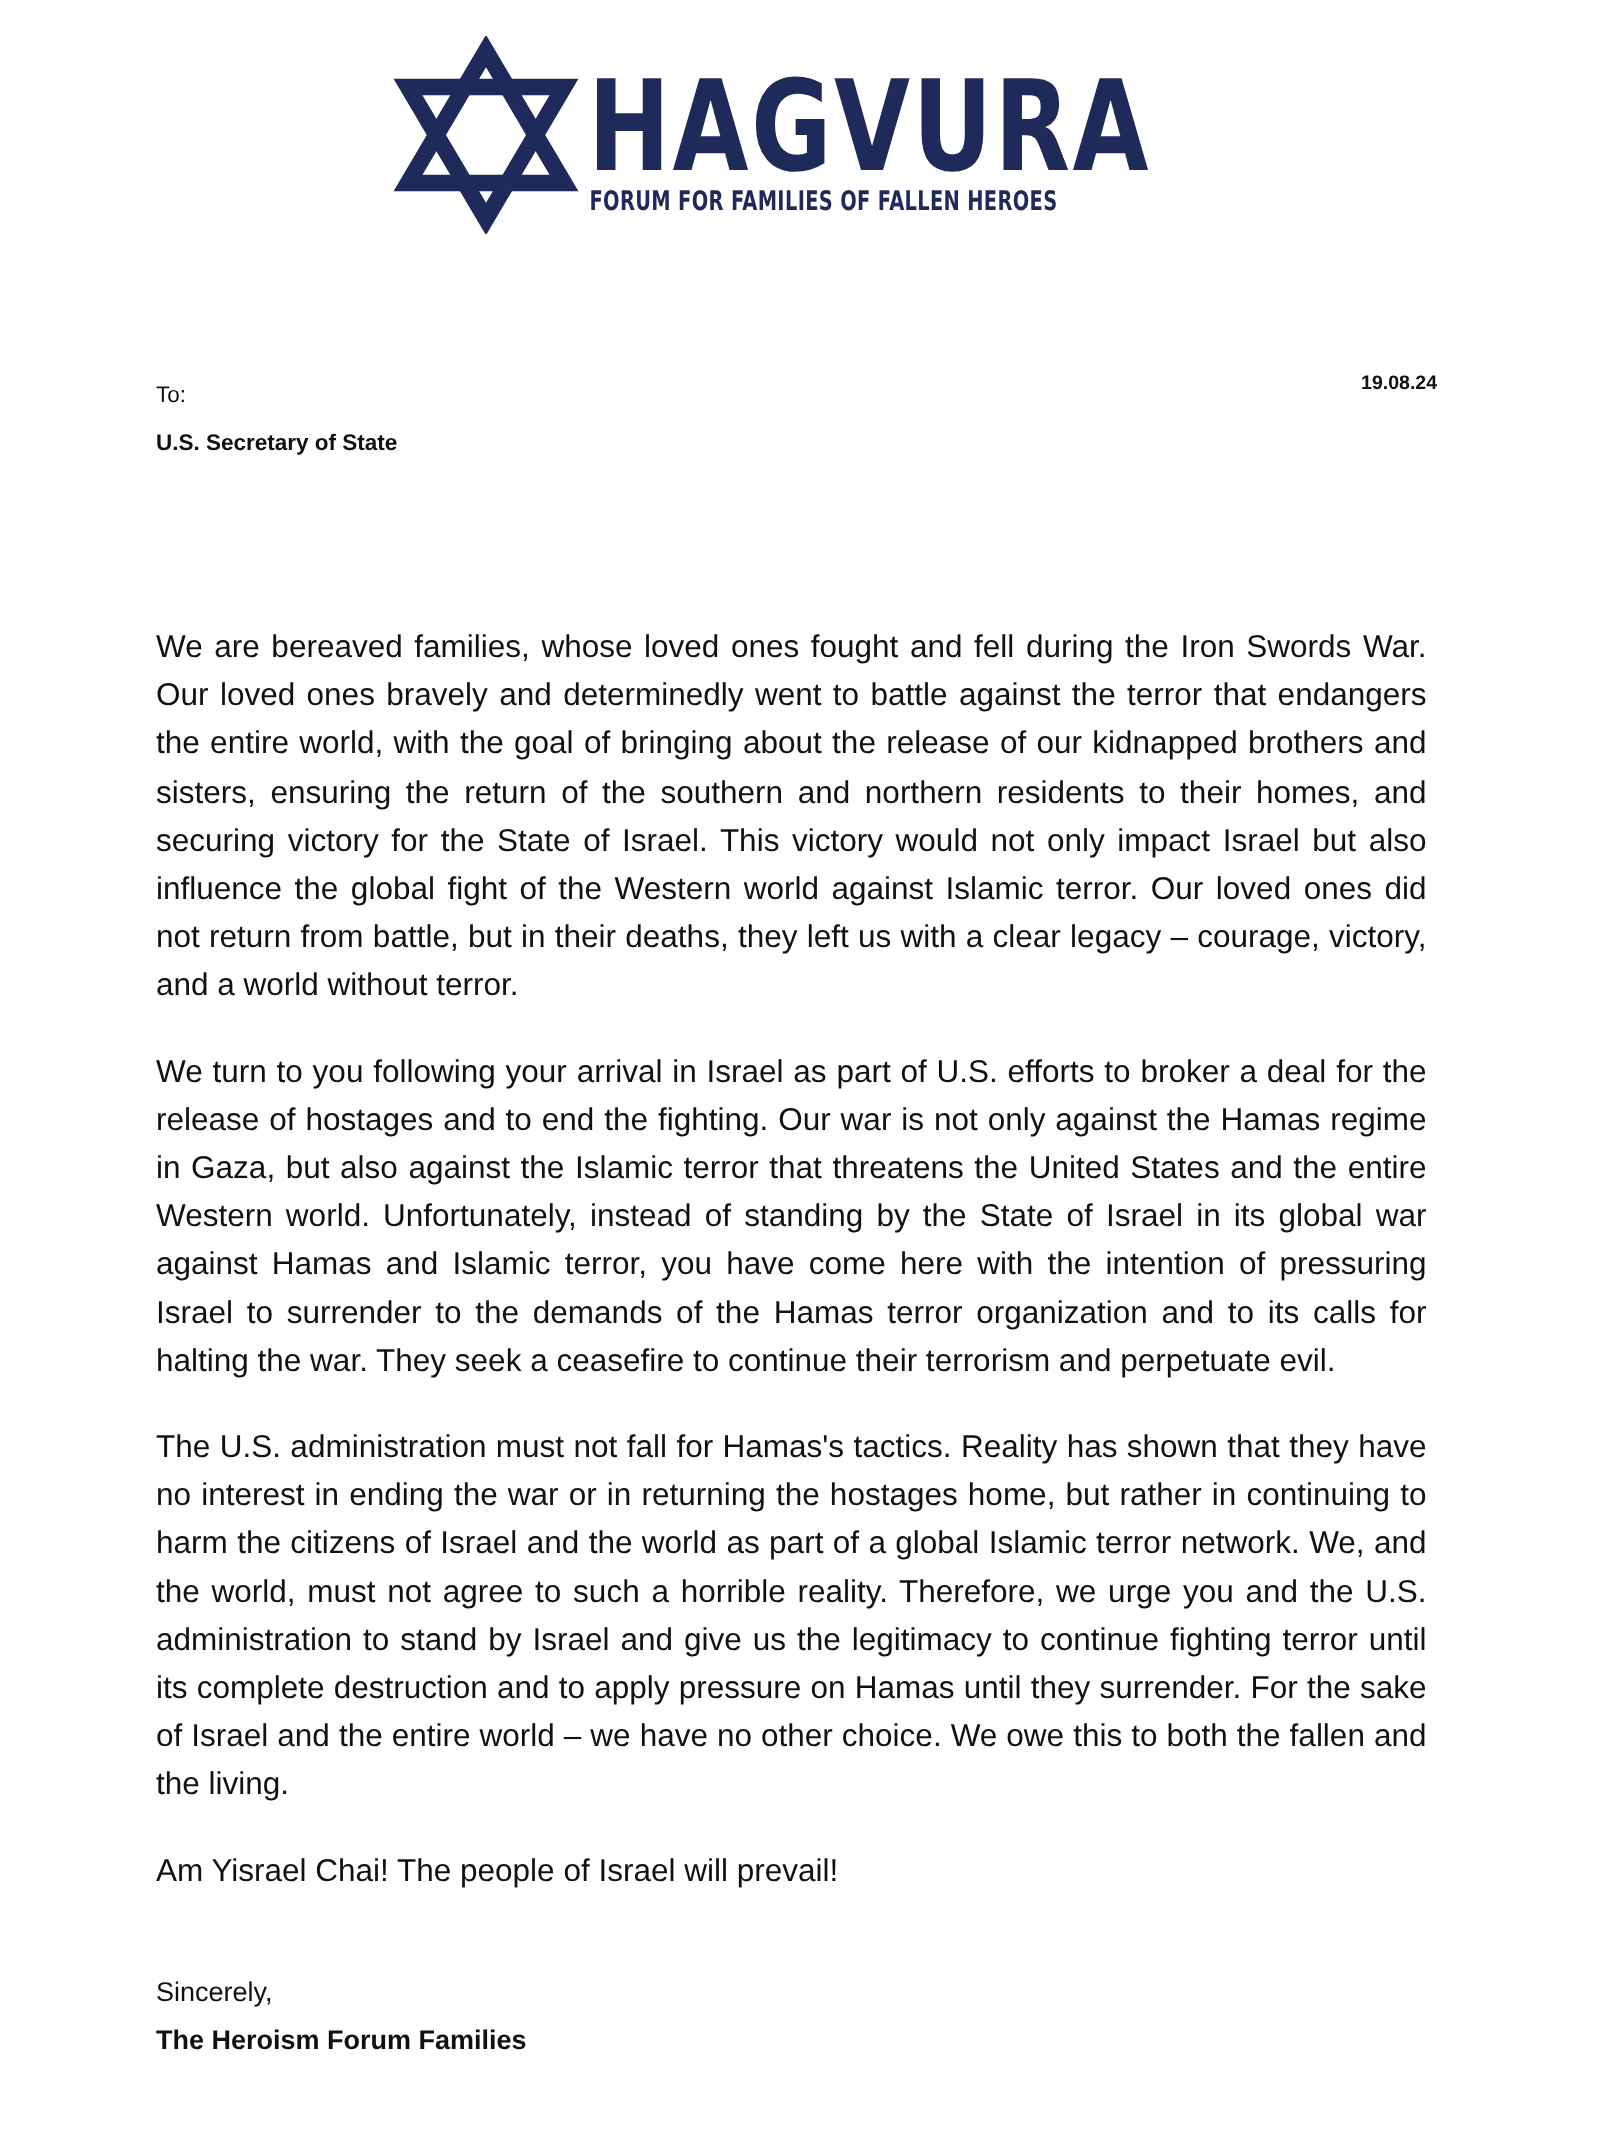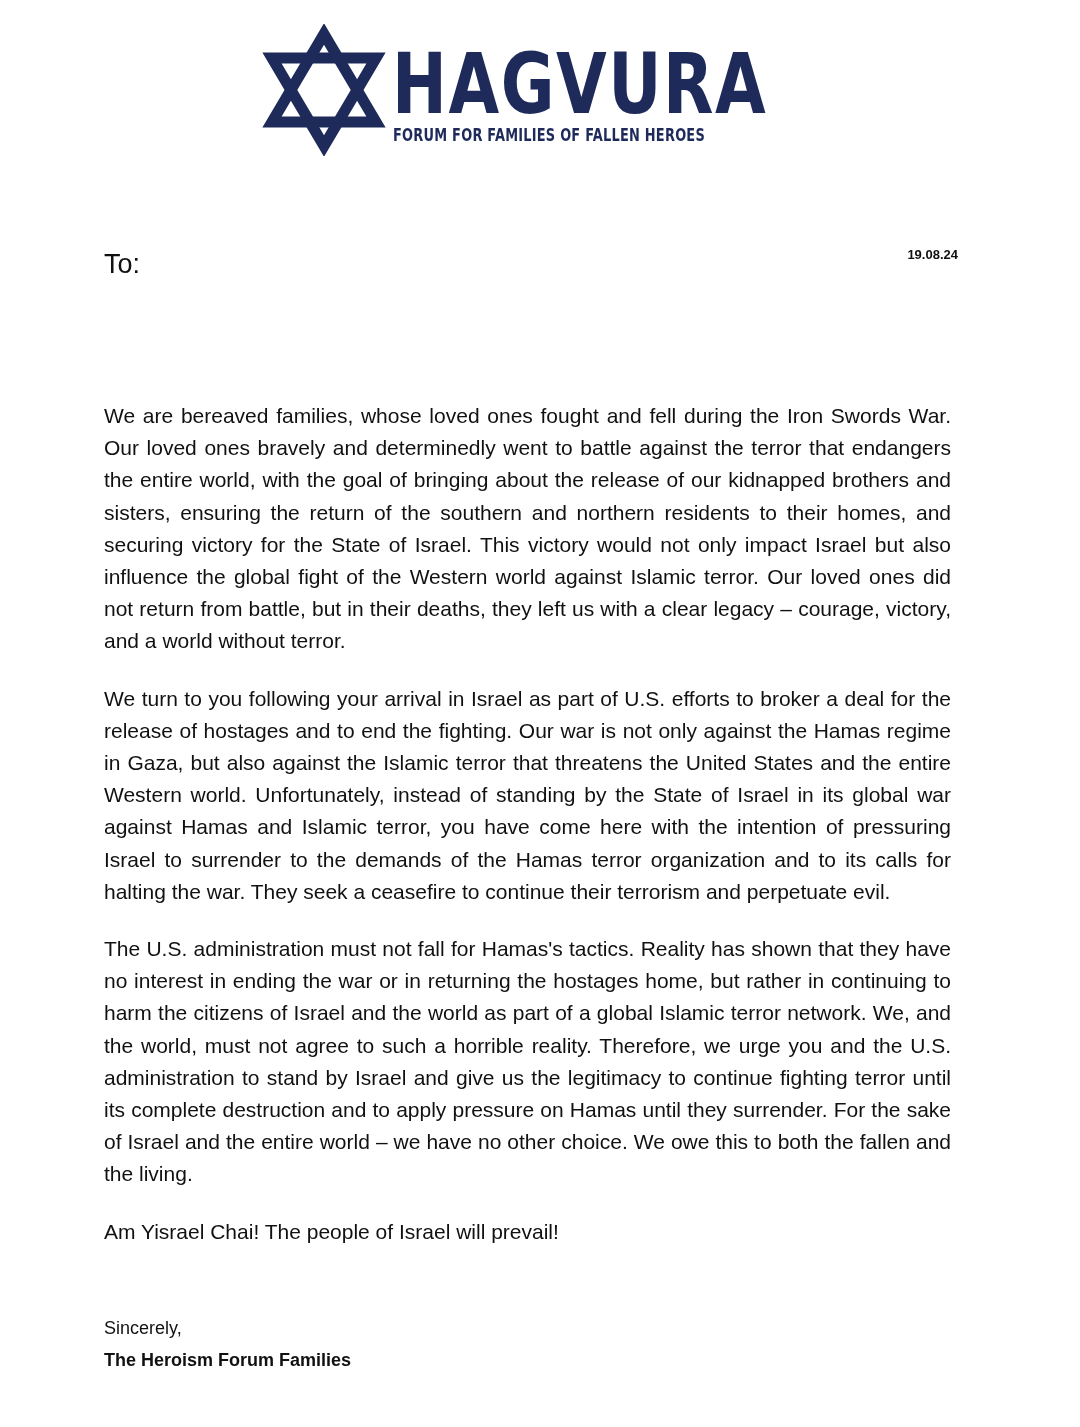--- a/index.html
+++ b/index.html
@@ -7,25 +7,25 @@
          font-family: "Liberation Sans", sans-serif; color: #111; }
   .logo { position: absolute; left: 262px; top: 24px; width: 430px; height: 132px; }
   .logo svg { position: absolute; left: 0; top: 0; }
   .logo-title { position: absolute; left: 130px; top: 18px; font-family: "DejaVu Sans", sans-serif;
     font-weight: bold; font-size: 84px; line-height: 84px; color: #1e2a5a; letter-spacing: 2px;
     transform: scaleX(0.78); transform-origin: left top; white-space: nowrap; }
   .logo-sub { position: absolute; left: 131px; top: 100px; font-family: "DejaVu Sans", sans-serif;
     font-weight: bold; font-size: 18px; color: #1e2a5a; transform: scaleX(0.72);
     transform-origin: left top; white-space: nowrap; letter-spacing: 0.3px; }
   .date { position: absolute; right: 122px; top: 247px; font-size: 13px; font-weight: bold; text-align: right; }
-  .addr { position: absolute; left: 104px; top: 248px; font-size: 27px; line-height: 32px; }
+  .addr { position: absolute; left: 104px; top: 248px; font-size: 15px; line-height: 32px; }
   .addr .bold { font-weight: bold; }
   .body { position: absolute; left: 104px; top: 400px; width: 847px; font-size: 21px;
           line-height: 32.2px; }
-  .body p { margin: 0 0 25px 0; text-align: justify; }
+  .body p { margin: 16px 0 25px 0; text-align: justify; }
   .closing { position: absolute; left: 104px; top: 1312px; font-size: 18px; line-height: 32px; }
   .closing .bold { font-weight: bold; }
 </style>
 </head>
 <body>
 
 <div class="logo">
   <svg width="124" height="132" viewBox="0 0 124 132">
     <g fill="none" stroke="#1e2a5a" stroke-width="11" stroke-linejoin="miter">
       <polygon points="62,10 114,98 10,98"></polygon>
@@ -33,20 +33,21 @@
     </g>
   </svg>
   <div class="logo-title">HAGVURA</div>
   <div class="logo-sub">FORUM FOR FAMILIES OF FALLEN HEROES</div>
 </div>
 
 <div class="date">19.08.24</div>
 
 <div class="addr">
   <div>To:</div>
+  <div class="bold">U.S. Secretary of State</div>
 </div>
 
 <div class="body">
   <p>We are bereaved families, whose loved ones fought and fell during the Iron Swords War. Our loved ones bravely and determinedly went to battle against the terror that endangers the entire world, with the goal of bringing about the release of our kidnapped brothers and sisters, ensuring the return of the southern and northern residents to their homes, and securing victory for the State of Israel. This victory would not only impact Israel but also influence the global fight of the Western world against Islamic terror. Our loved ones did not return from battle, but in their deaths, they left us with a clear legacy – courage, victory, and a world without terror.</p>
   <p>We turn to you following your arrival in Israel as part of U.S. efforts to broker a deal for the release of hostages and to end the fighting. Our war is not only against the Hamas regime in Gaza, but also against the Islamic terror that threatens the United States and the entire Western world. Unfortunately, instead of standing by the State of Israel in its global war against Hamas and Islamic terror, you have come here with the intention of pressuring Israel to surrender to the demands of the Hamas terror organization and to its calls for halting the war. They seek a ceasefire to continue their terrorism and perpetuate evil.</p>
   <p>The U.S. administration must not fall for Hamas's tactics. Reality has shown that they have no interest in ending the war or in returning the hostages home, but rather in continuing to harm the citizens of Israel and the world as part of a global Islamic terror network. We, and the world, must not agree to such a horrible reality. Therefore, we urge you and the U.S. administration to stand by Israel and give us the legitimacy to continue fighting terror until its complete destruction and to apply pressure on Hamas until they surrender. For the sake of Israel and the entire world – we have no other choice. We owe this to both the fallen and the living.</p>
   <p>Am Yisrael Chai! The people of Israel will prevail!</p>
 </div>
 
 <div class="closing">

